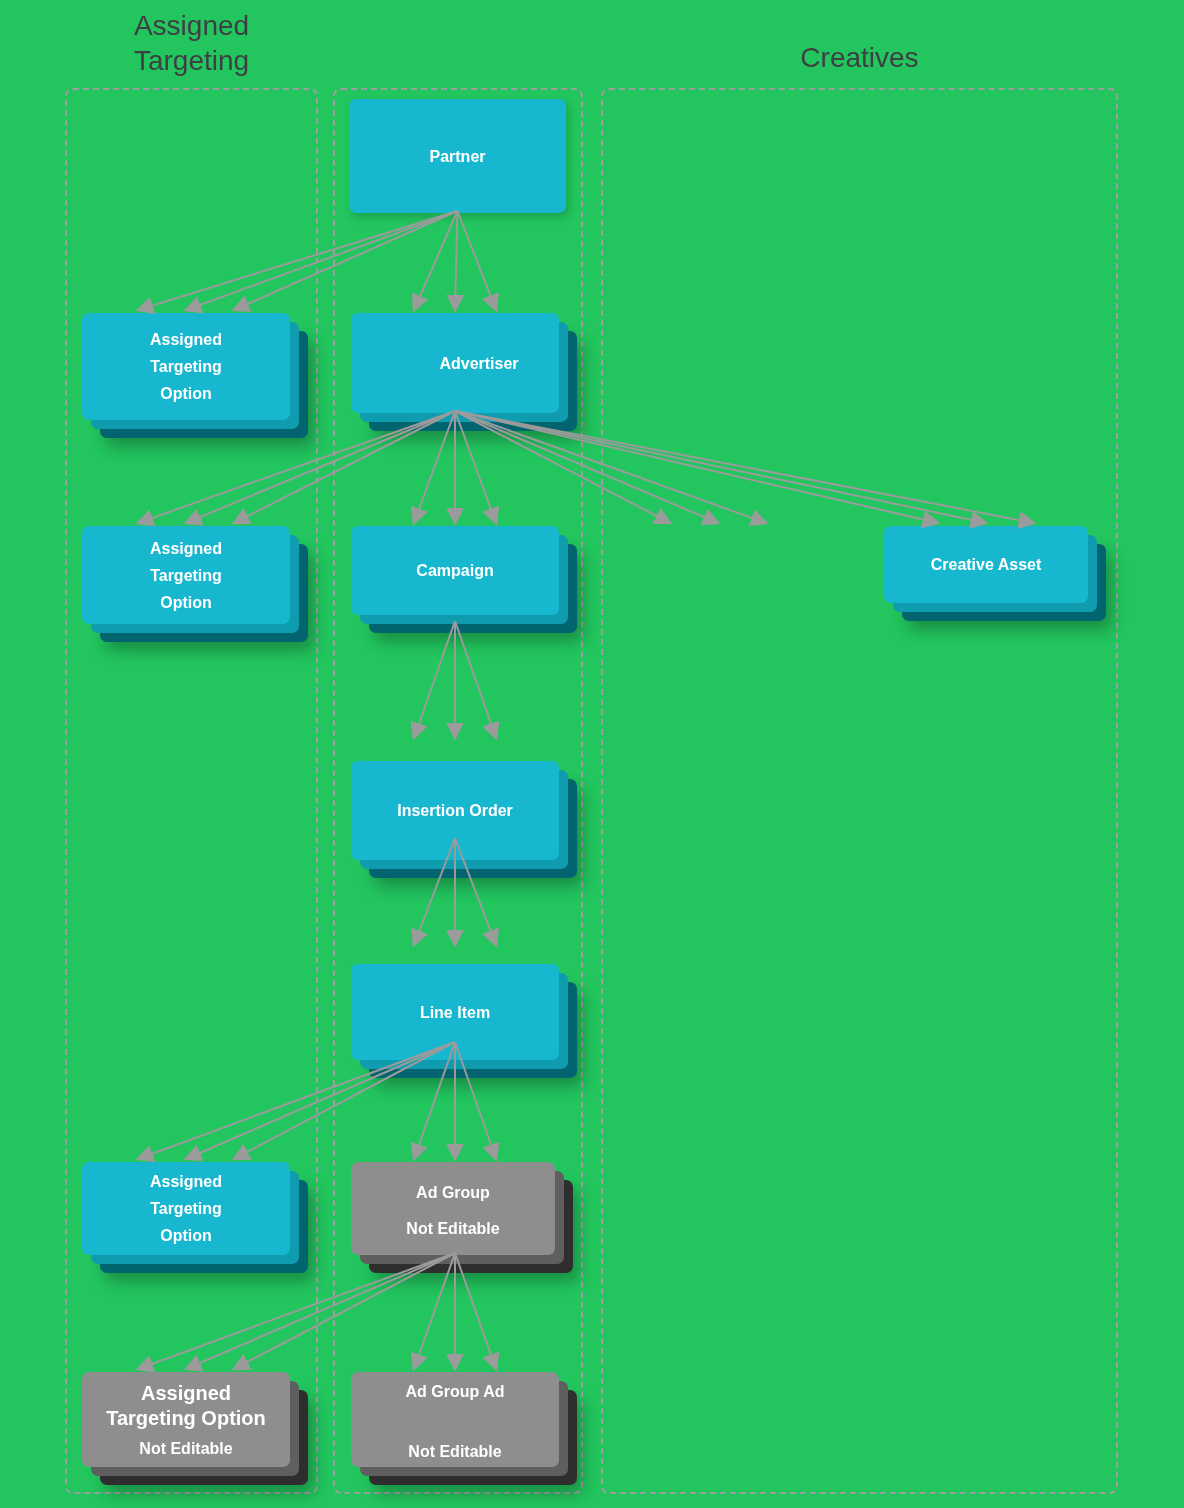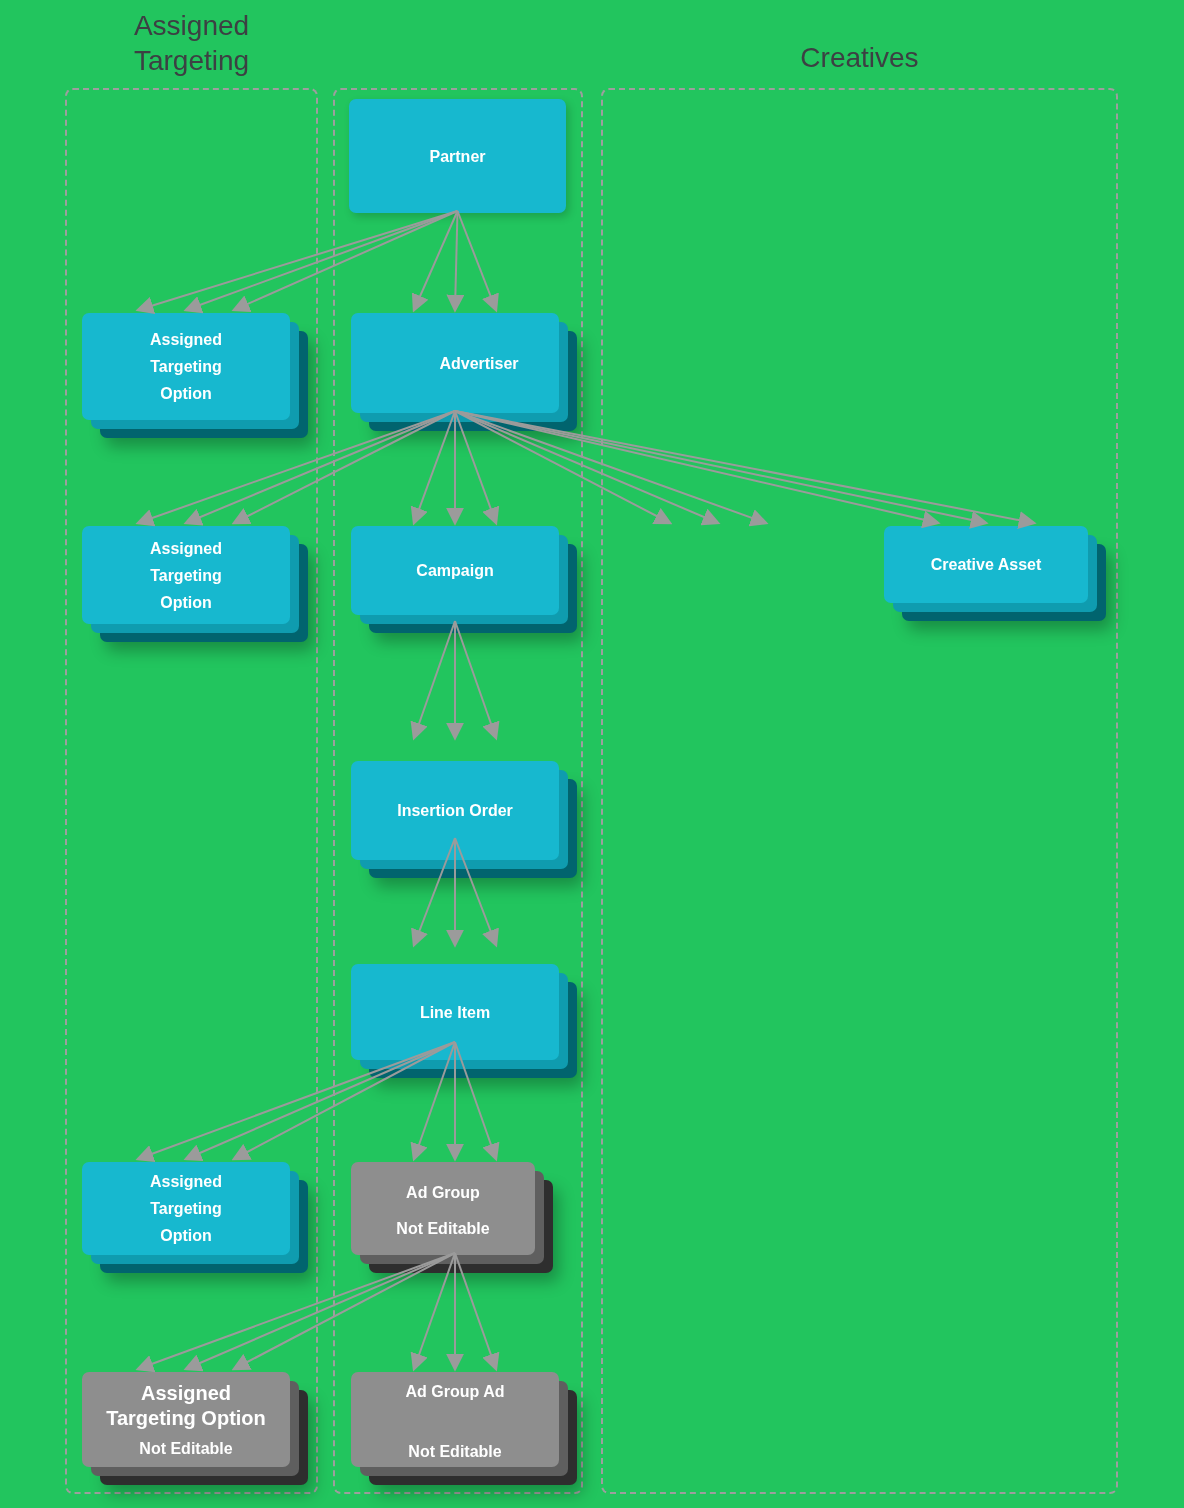--- a/index.html
+++ b/index.html
@@ -85,21 +85,21 @@
   .n-partner{left:349px;top:99px;width:217px;height:114px;}
   .n-ato1{left:82px;top:313px;width:208px;height:107px;}
   .n-advertiser{left:351px;top:313px;width:208px;height:100px;padding-left:48px;}
   .n-ato2{left:82px;top:526px;width:208px;height:98px;}
   .n-campaign{left:351px;top:526px;width:208px;height:89px;}
   .n-creative{left:616px;top:526px;width:204px;height:104px;}
   .n-creative-asset{left:884px;top:526px;width:204px;height:77px;}
   .n-insertion-order{left:351px;top:741px;width:208px;height:99px;margin-top:20px;}
   .n-line-item{left:351px;top:948px;width:208px;height:96px;margin-top:16px;}
   .n-ato3{left:82px;top:1162px;width:208px;height:93px;}
-  .n-ad-group{left:351px;top:1162px;width:184px;height:93px;}
+  .n-ad-group{left:351px;top:1162px;width:204px;height:93px;}
   .n-ato4{left:82px;top:1372px;width:208px;height:95px;}
   .n-ad-group-ad{left:351px;top:1372px;width:208px;height:95px;gap:24px;}
   .n-ato4 .nlabel{font-size:20px;line-height:25px;}
   .n-ato4 .nsub{margin-top:9px;}
 
   
   .arrows{
     position:absolute;left:0;top:0;
     width:1184px;height:1508px;
     pointer-events:none;

